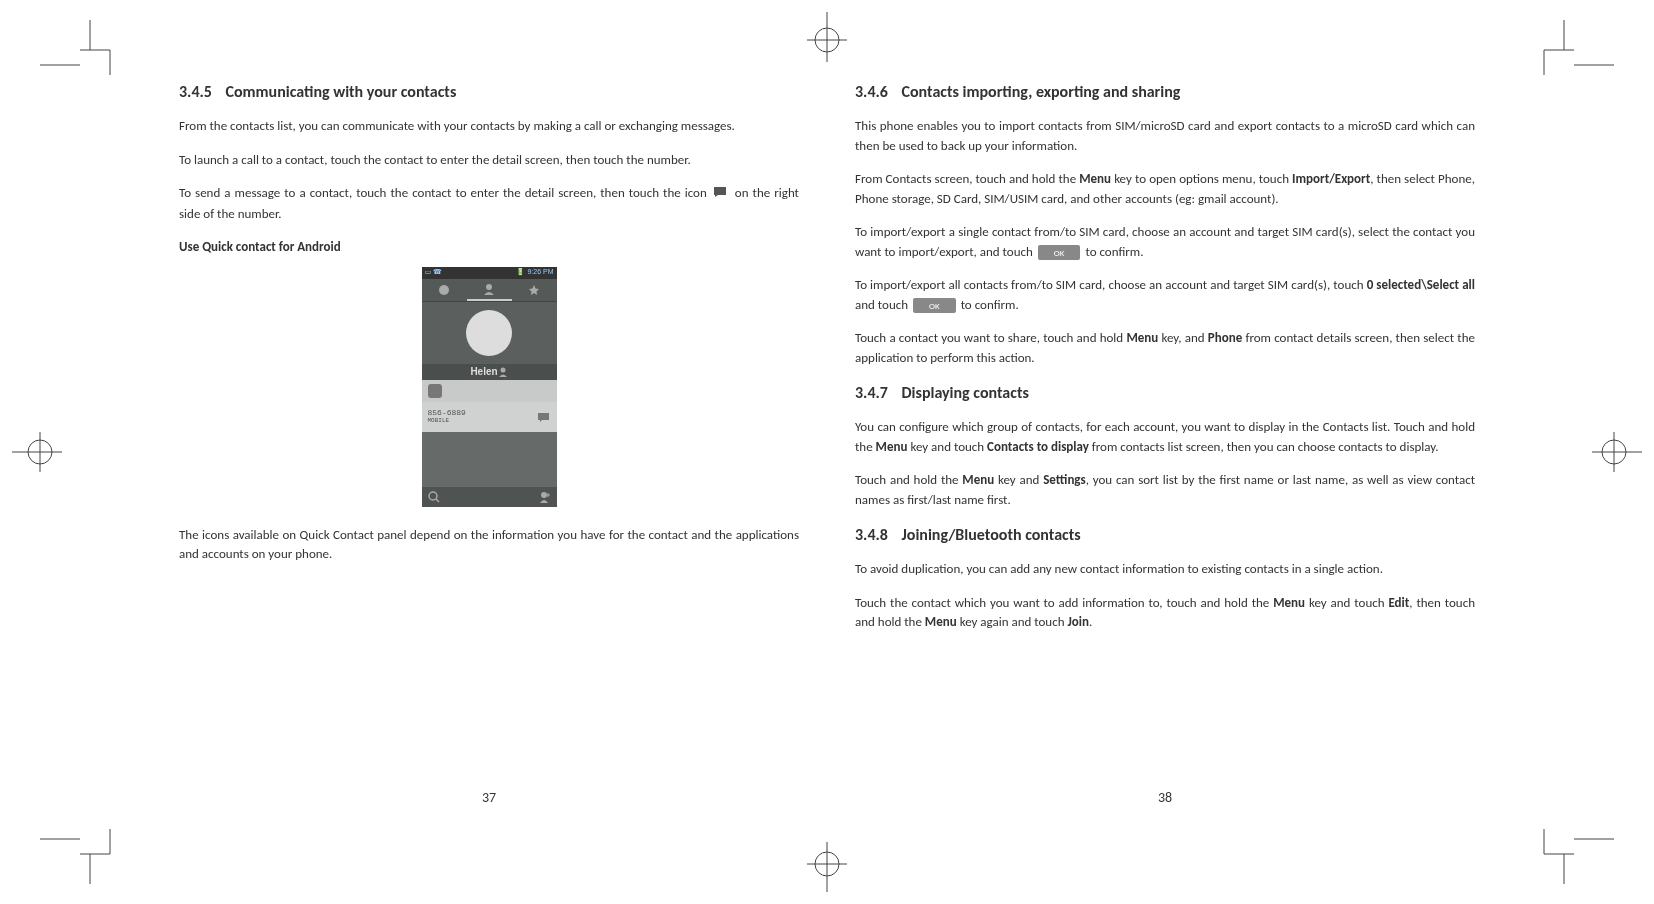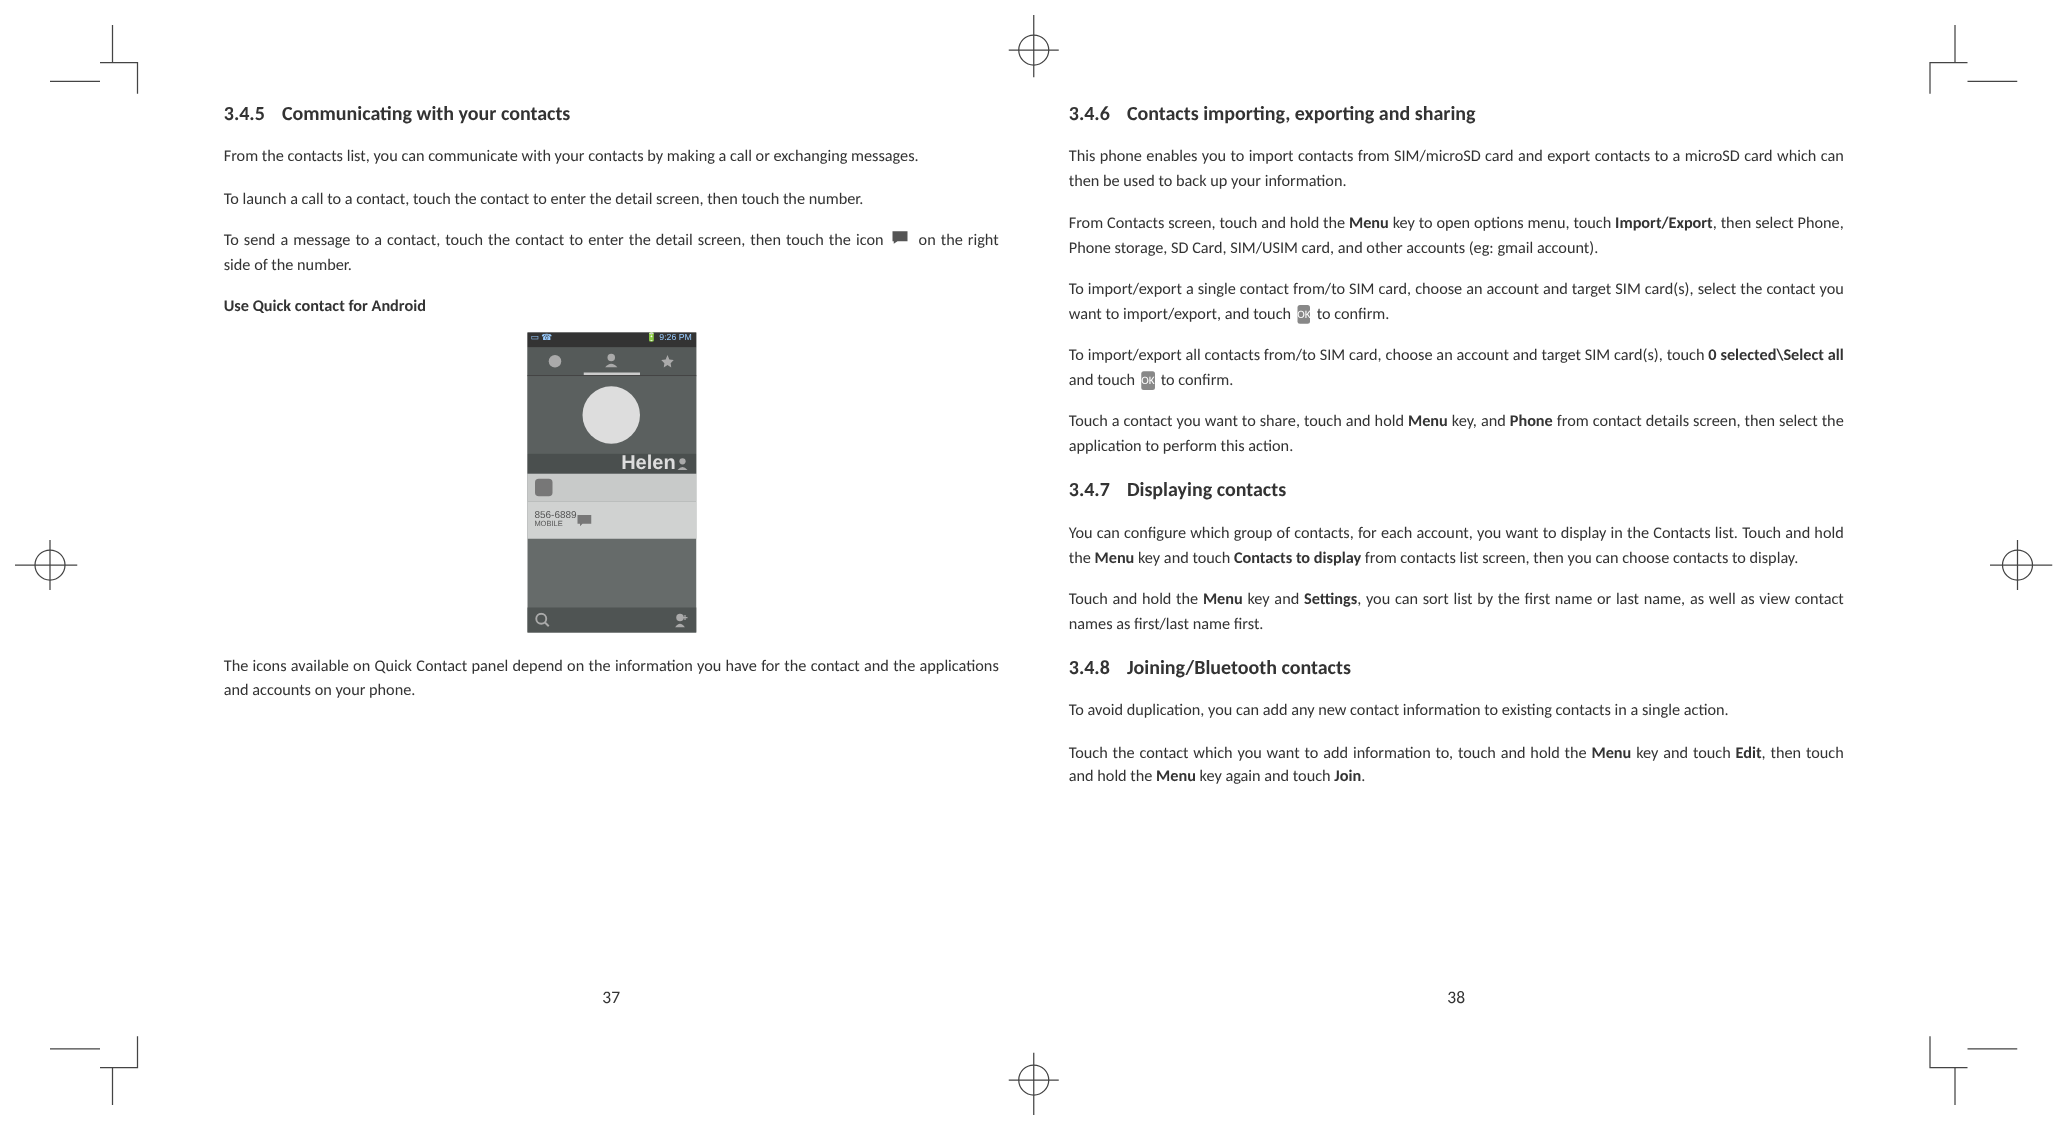--- a/index.html
+++ b/index.html
@@ -51,21 +51,21 @@
   .msg-icon {
     display: inline-block;
     vertical-align: middle;
     margin: 0 2px;
   }
   .ok-badge {
     display: inline-block;
     background: #888;
     color: #fff;
     font-size: 9px;
-    padding: 1px 0;
+    padding: 1px 16px;
     border-radius: 2px;
     vertical-align: middle;
     margin: 0 2px;
   }
   .phone-shot {
     display: block;
     margin: 10px auto 18px auto;
     width: 135px;
     height: 240px;
     background: #666b6a;
@@ -104,49 +104,50 @@
   .psh-avatar .circle {
     width: 46px;
     height: 46px;
     background: #ddd;
     border-radius: 50%;
   }
   .psh-name-row {
     height: 16px;
     background: #4a4f4e;
     color: #ddd;
-    font-size: 16px;
+    font-size: 10px;
     font-weight: bold;
     display: flex;
     align-items: center;
-    justify-content: flex-end;
+    justify-content: center;
     padding: 0 6px;
   }
   .psh-action-row {
     height: 22px;
     background: #c8cac9;
     display: flex;
     align-items: center;
     padding: 0 6px;
   }
   .psh-dial-icon {
     width: 14px;
     height: 14px;
     background: #777;
     border-radius: 3px;
   }
   .psh-num-row {
     height: 30px;
     background: #d0d2d1;
     display: flex;
     align-items: center;
-    justify-content: flex-start;
+    justify-content: space-between;
     padding: 0 6px;
     font-size: 8px;
     color: #555;
+    font-family: Liberation Mono, monospace;
   }
   .psh-num-row .left { line-height: 1.1; }
   .psh-bottom {
     position: absolute;
     bottom: 0;
     left: 0;
     right: 0;
     height: 20px;
     background: #4f5453;
     display: flex;

